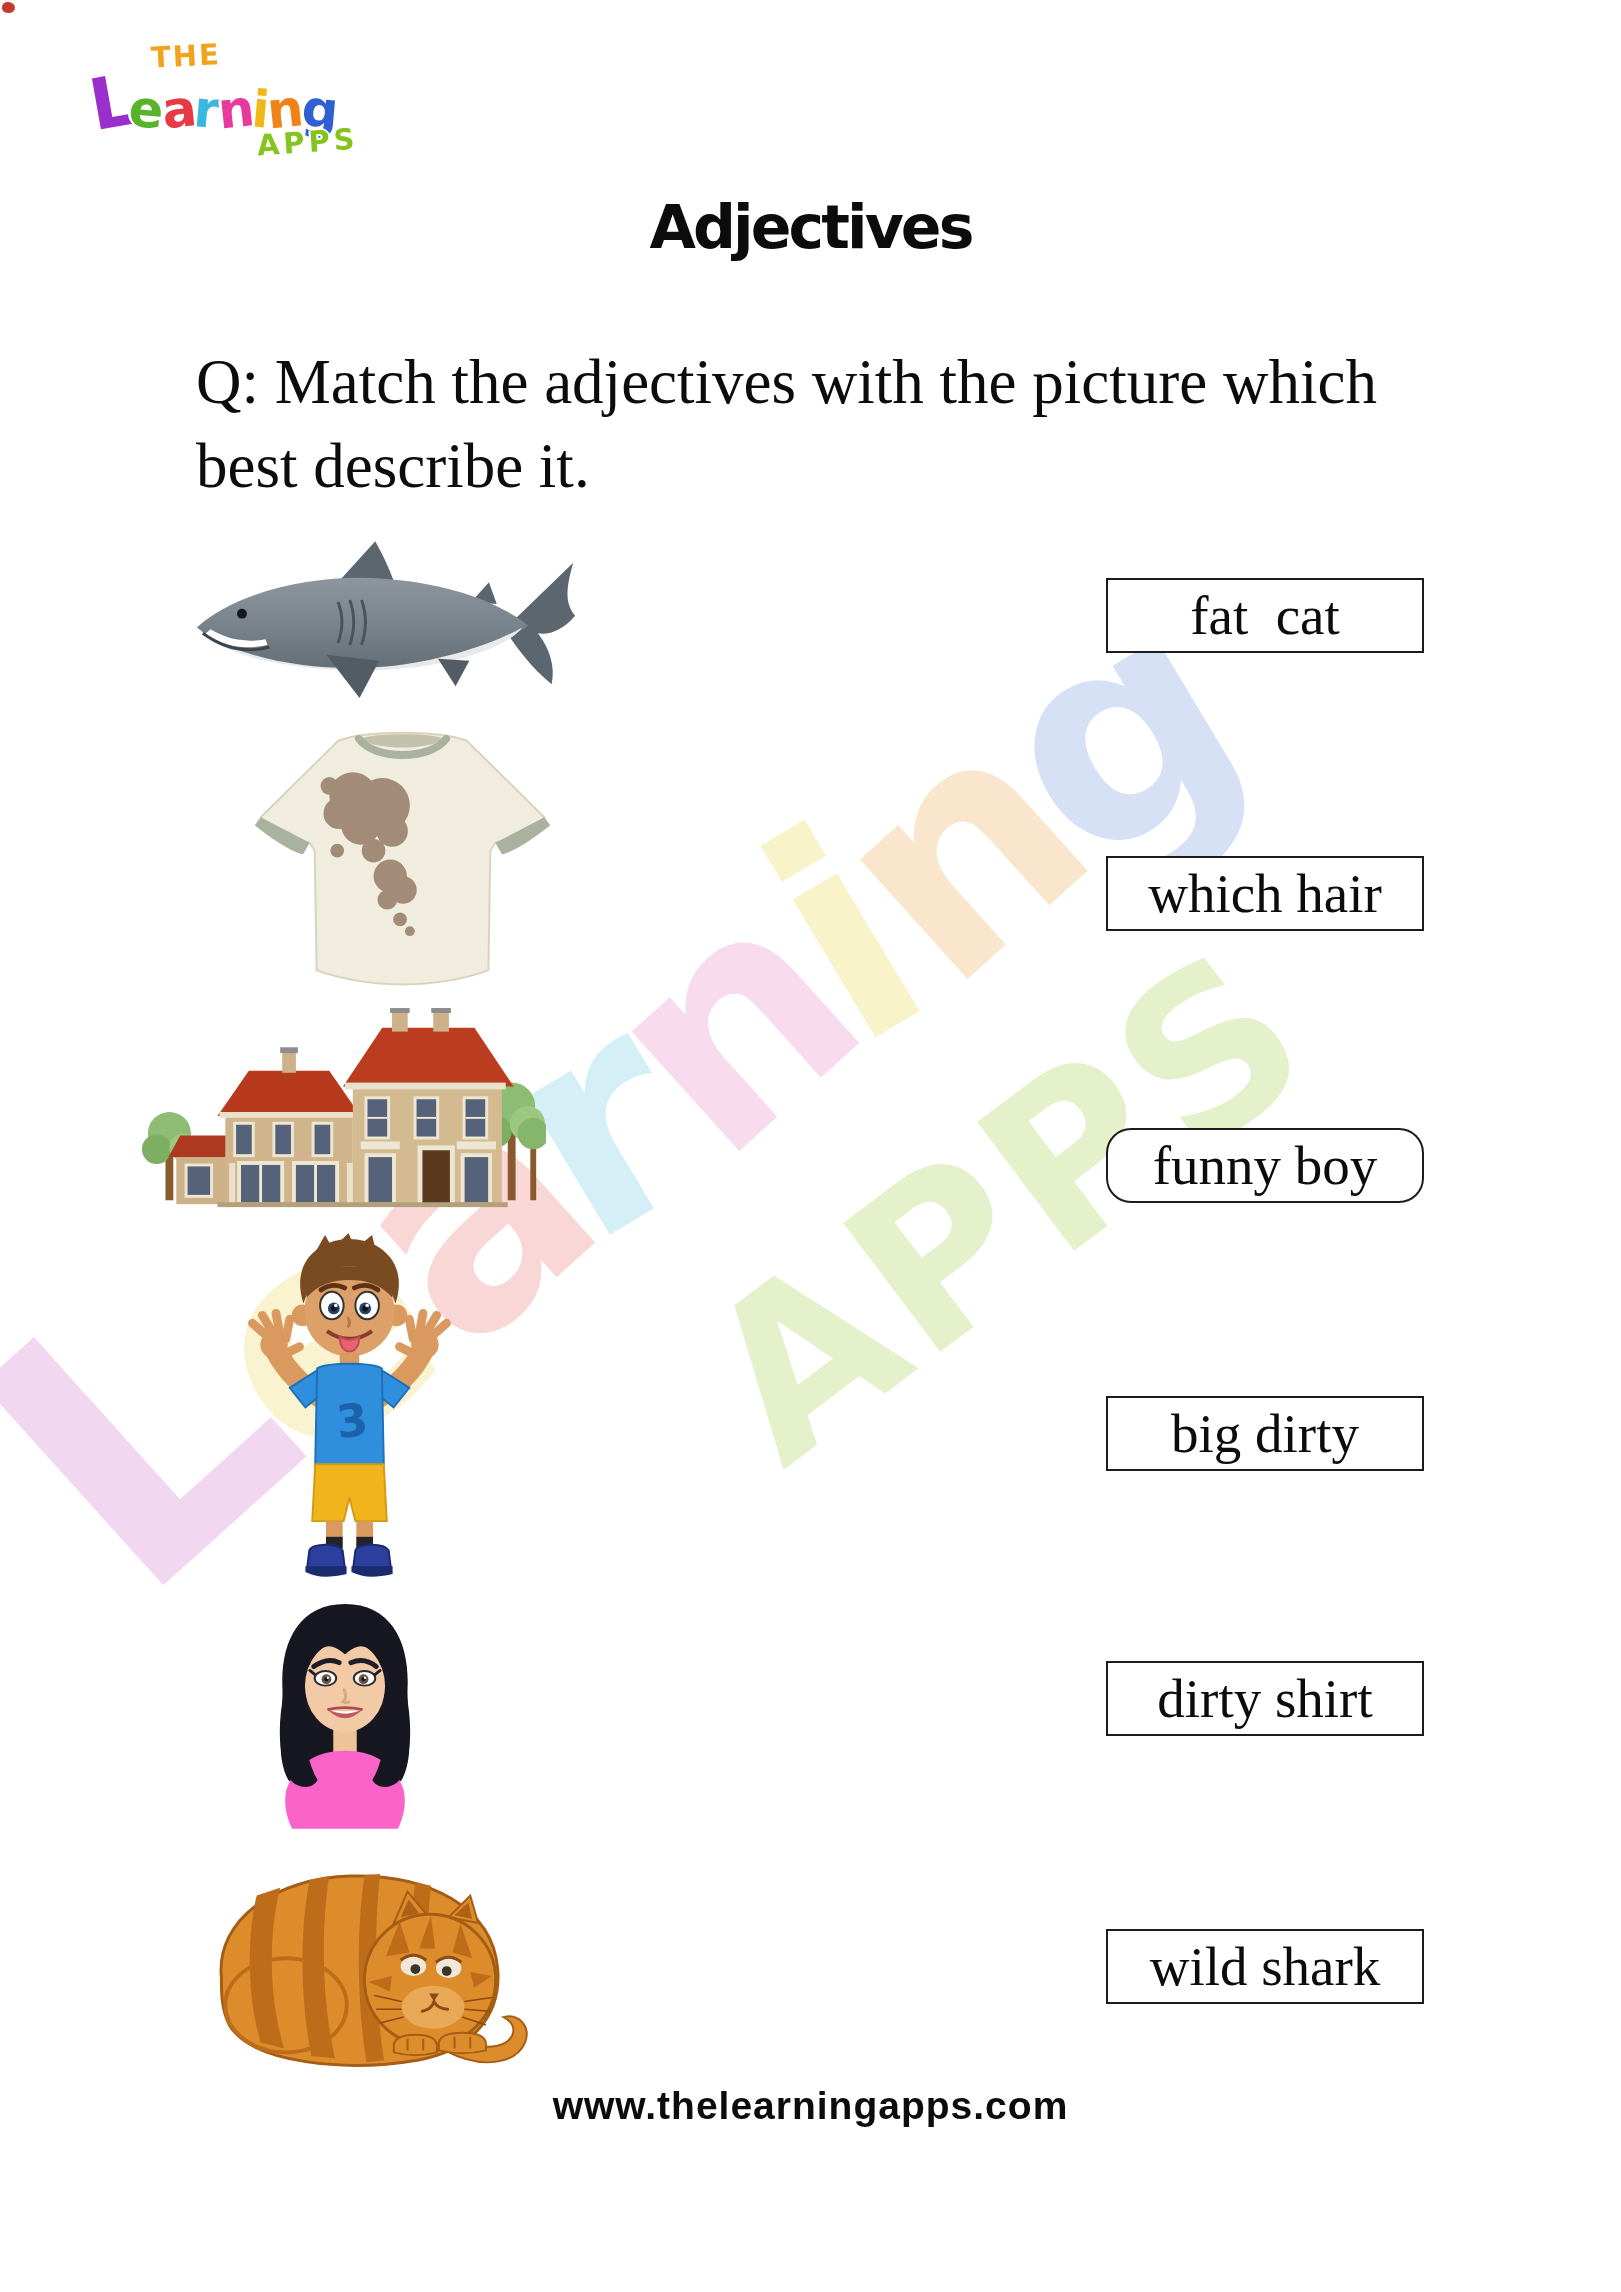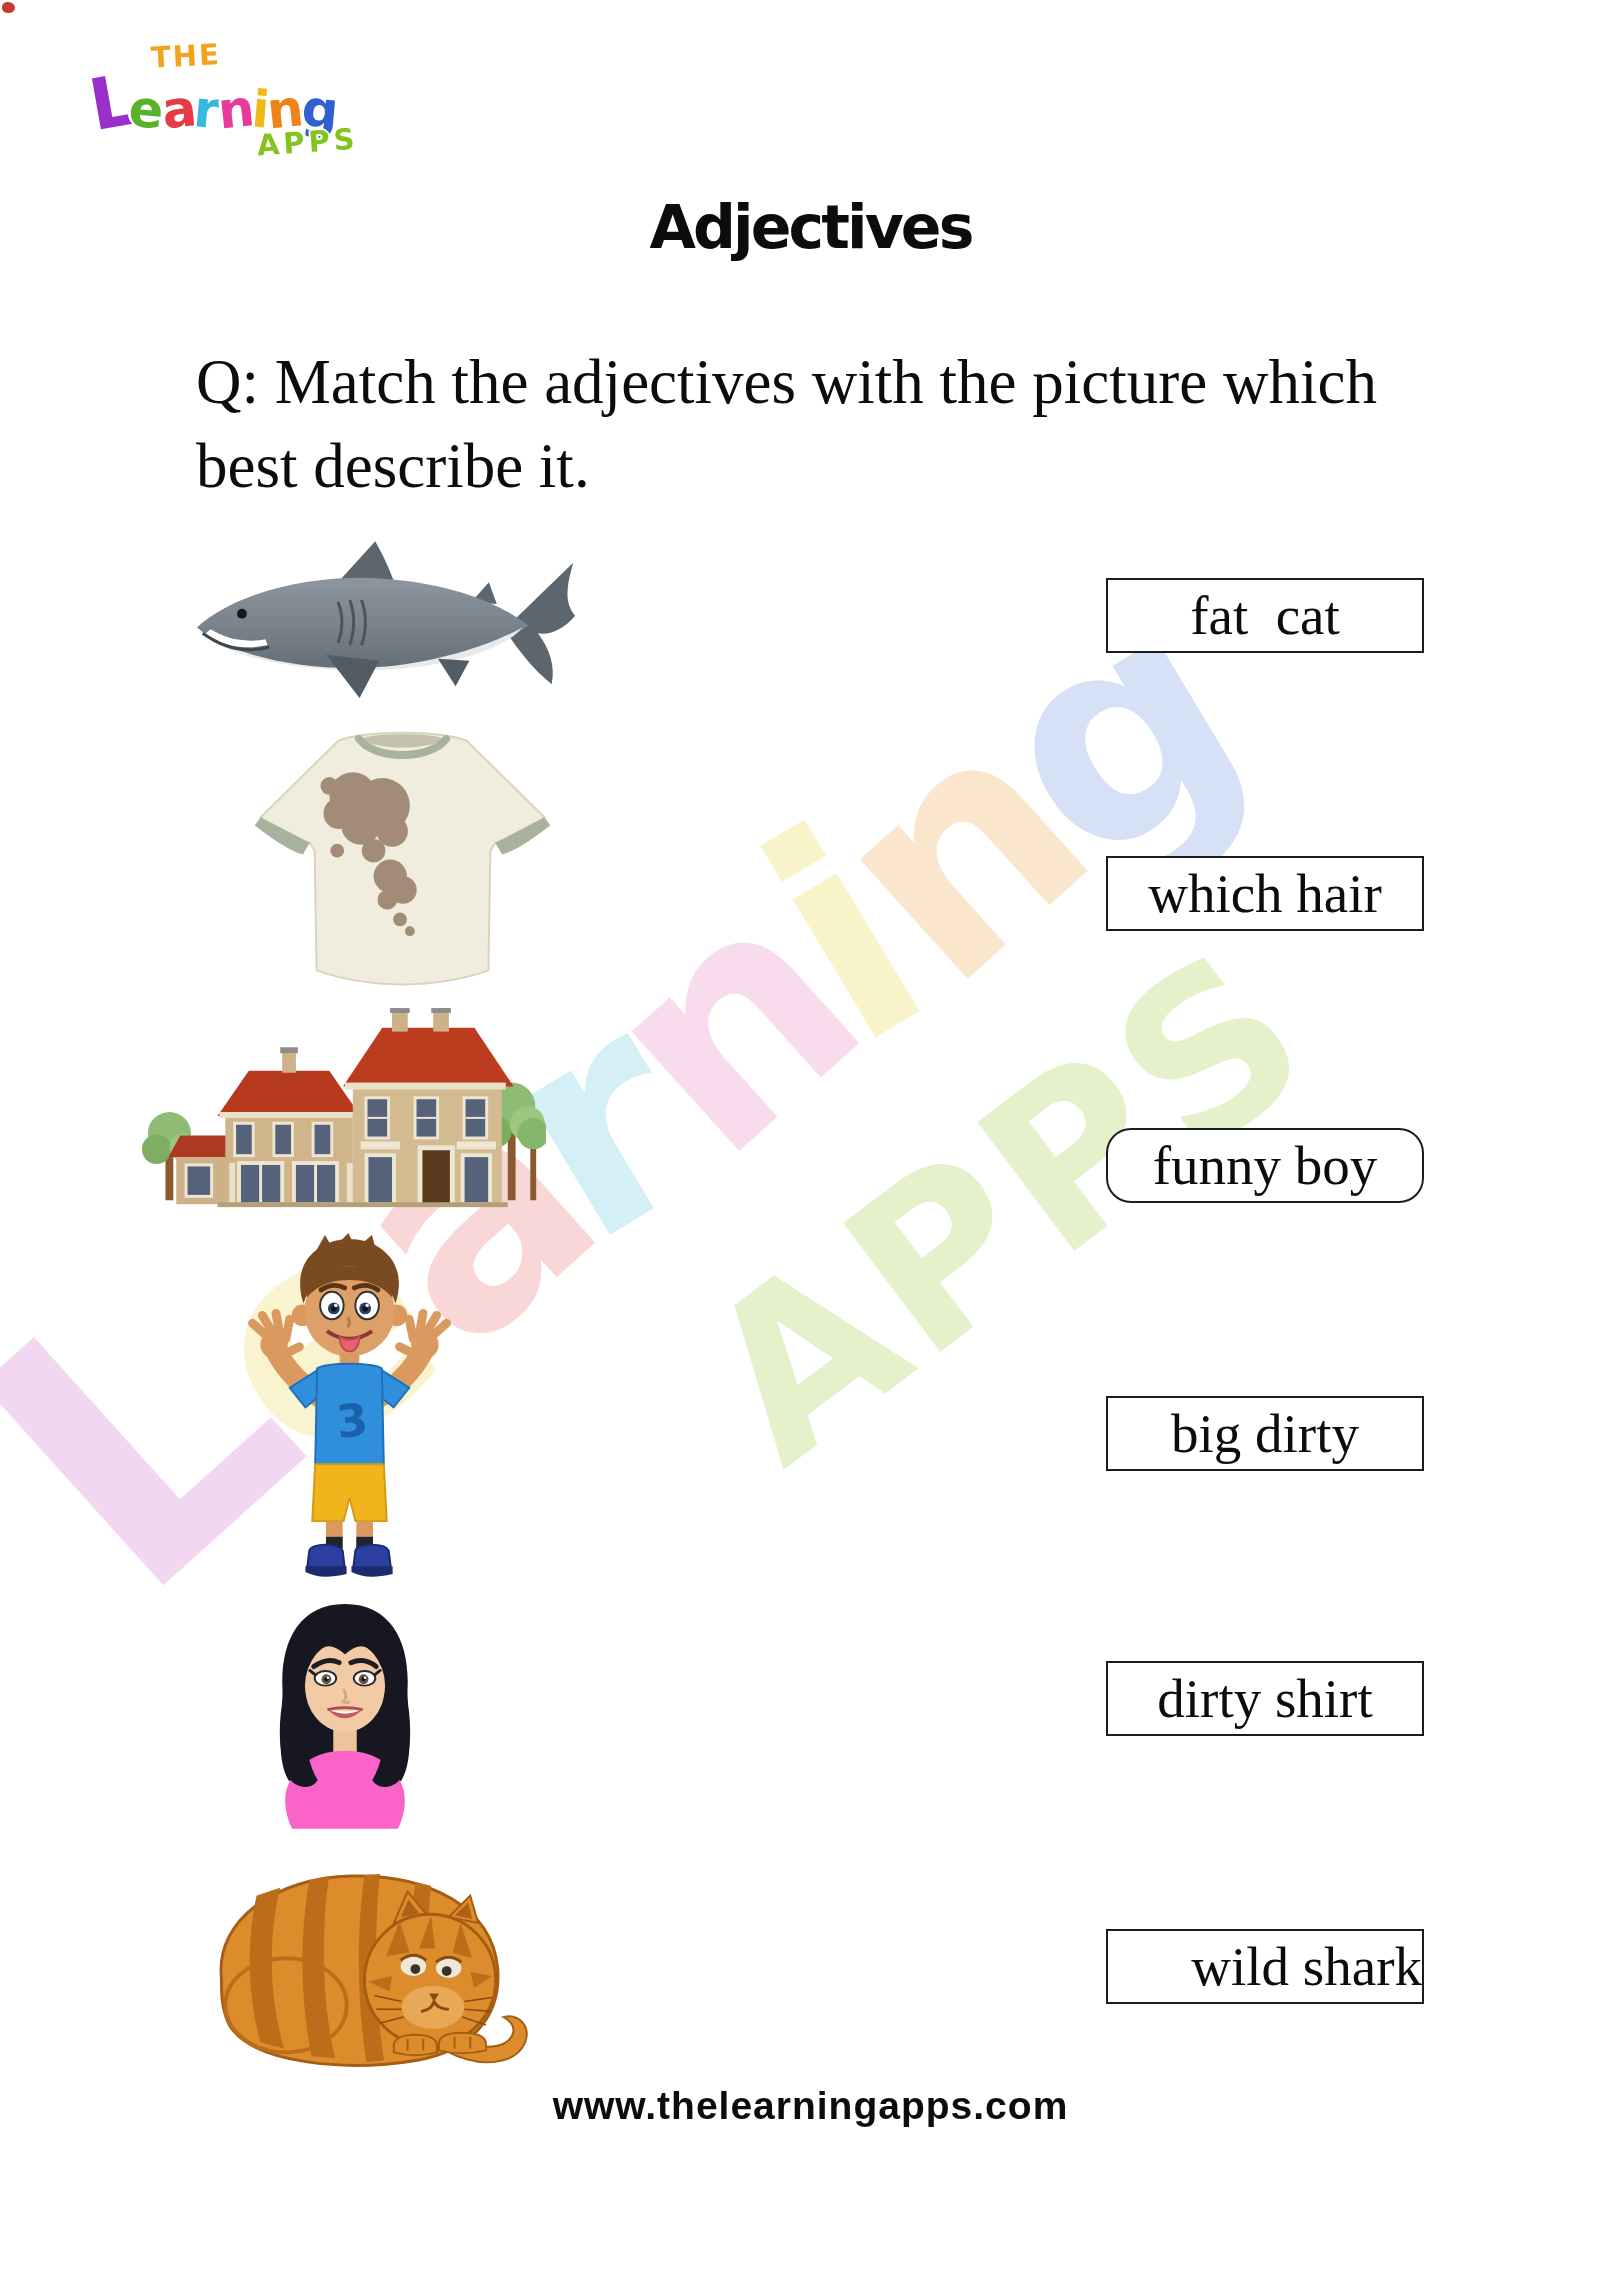--- a/index.html
+++ b/index.html
@@ -64,21 +64,21 @@
   .answer-box{position:absolute; left:0; width:314px; height:71px;
     border:2.9px solid #1c1c1c; background:#fff;
     display:flex; align-items:center; justify-content:center;}
   .answer-box span{font-family:"Liberation Serif", serif; font-size:55px;
     color:#0c0c0c; white-space:pre;}
   #answers .answer-box:nth-child(1){top:578px;}
   #answers .answer-box:nth-child(2){top:856px;}
   #answers .answer-box:nth-child(3){top:1128px;border-radius:25px;}
   #answers .answer-box:nth-child(4){top:1396px;}
   #answers .answer-box:nth-child(5){top:1661px;}
-  #answers .answer-box:nth-child(6){top:1929px;justify-content:flex-end;}
+  #answers .answer-box:nth-child(6){top:1929px;}
   
   .footer{position:absolute; left:0; top:2084px; width:100%; text-align:center;
     font-family:"Liberation Sans", sans-serif; font-weight:bold; font-size:39px;
     letter-spacing:1px; color:#0c0c0c; z-index:2;}
 </style>
 </head>
 <body>
 
 <div class="page">
 

